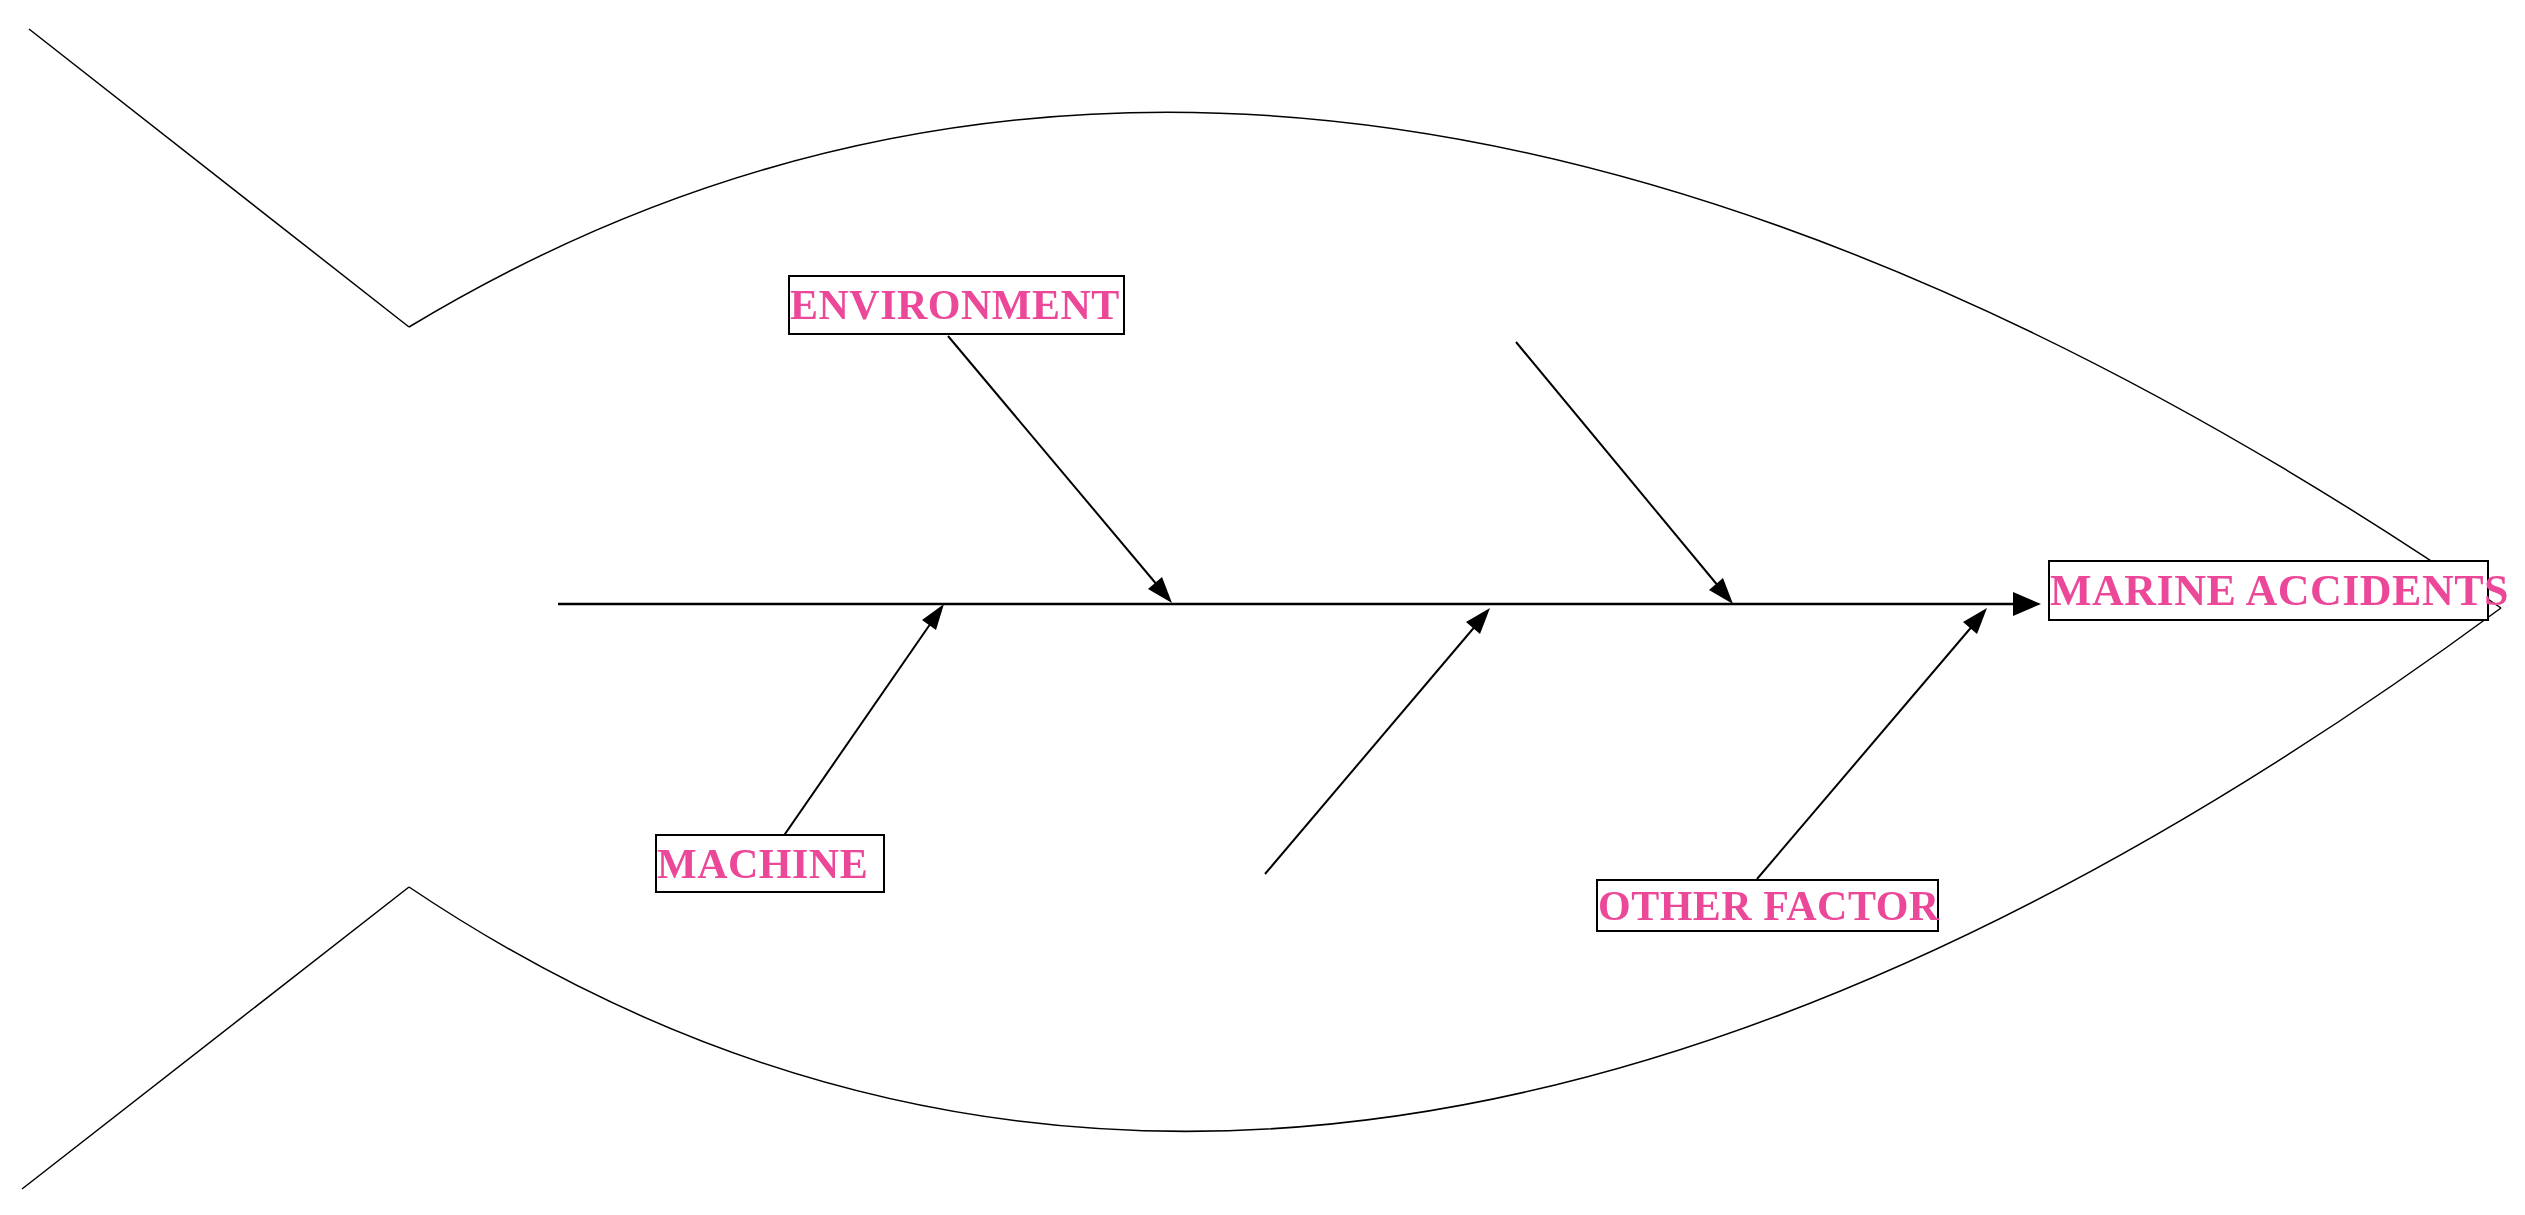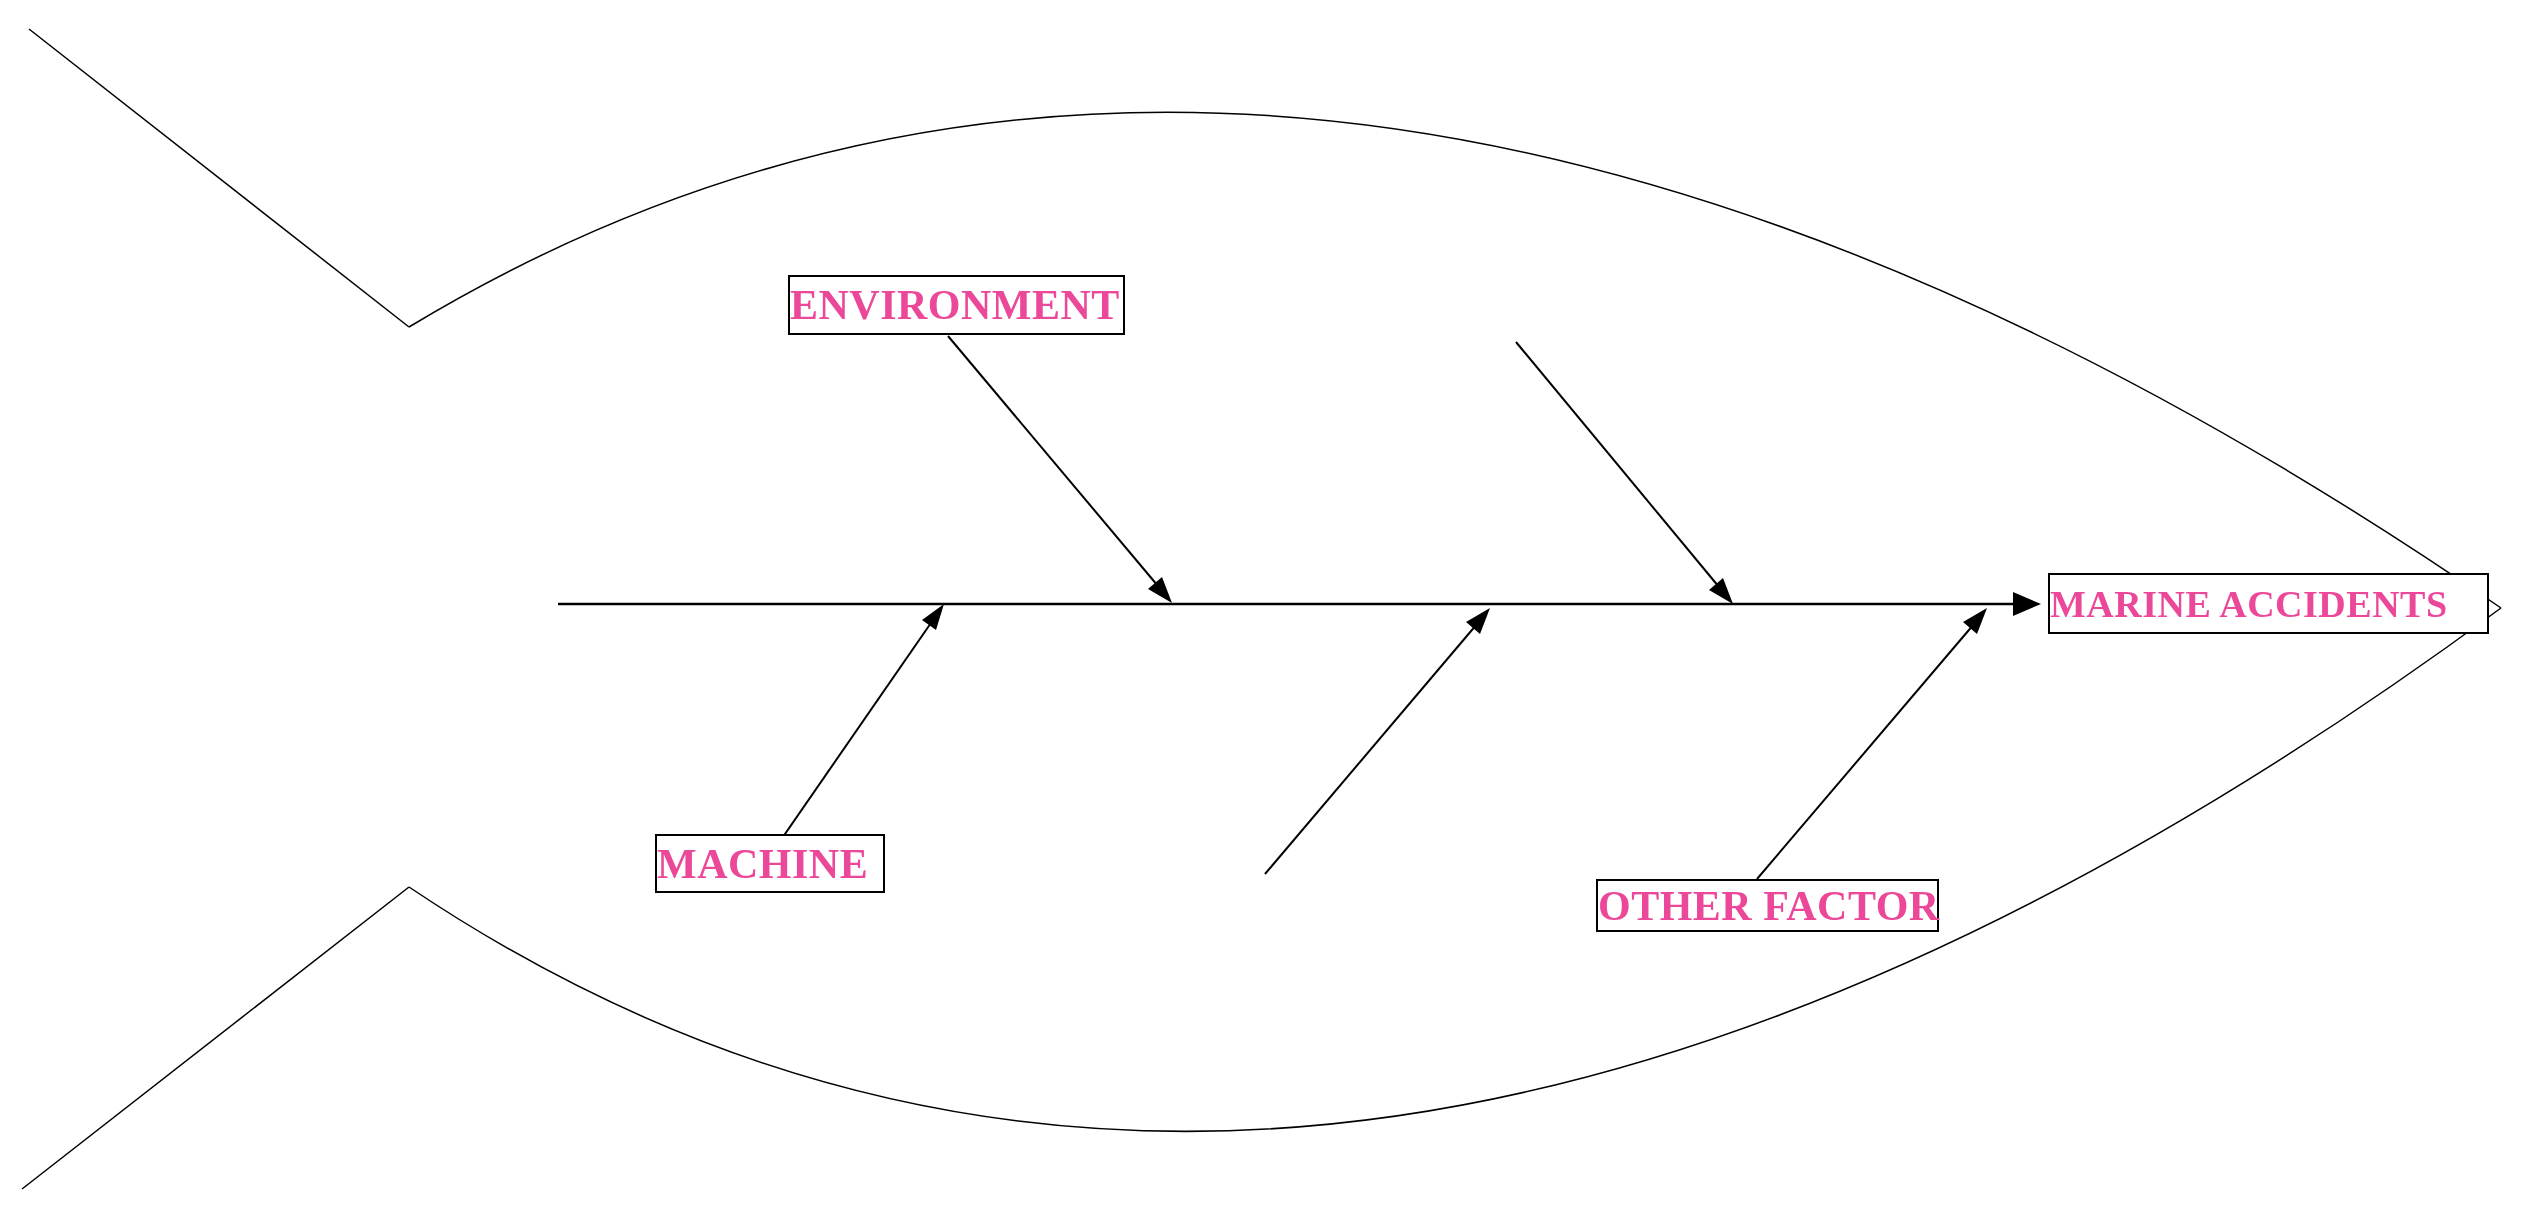--- a/index.html
+++ b/index.html
@@ -35,21 +35,21 @@
     line-height: 1;
     color: #ec4899;
     letter-spacing: 0.5px;
     margin-left: 7px;
   }
   .box-environment { left: 781px;  top: 275px; width: 337px; height: 60px; }
   .box-man         { left: 1402px; top: 282px; width: 228px; height: 58px; }
   .box-machine     { left: 648px;  top: 834px; width: 230px; height: 59px; }
   .box-management  { left: 1105px; top: 874px; width: 330px; height: 59px; }
   .box-other       { left: 1589px; top: 879px; width: 343px; height: 53px; }
-  .box-marine      { left: 2041px; top: 573px; width: 441px; height: 61px; font-size: 38px; }
+  .box-marine      { left: 2041px; top: 560px; width: 441px; height: 61px; font-size: 44px; }
 </style>
 </head>
 <body>
 
 <div id="canvas">
 
   <svg id="fishbone-svg" viewBox="0 0 2525 1215">
 
     <line x1="29" y1="29" x2="409" y2="327" stroke="#000" stroke-width="1.5"></line>
     <line x1="22" y1="1189" x2="409" y2="887" stroke="#000" stroke-width="1.5"></line>

